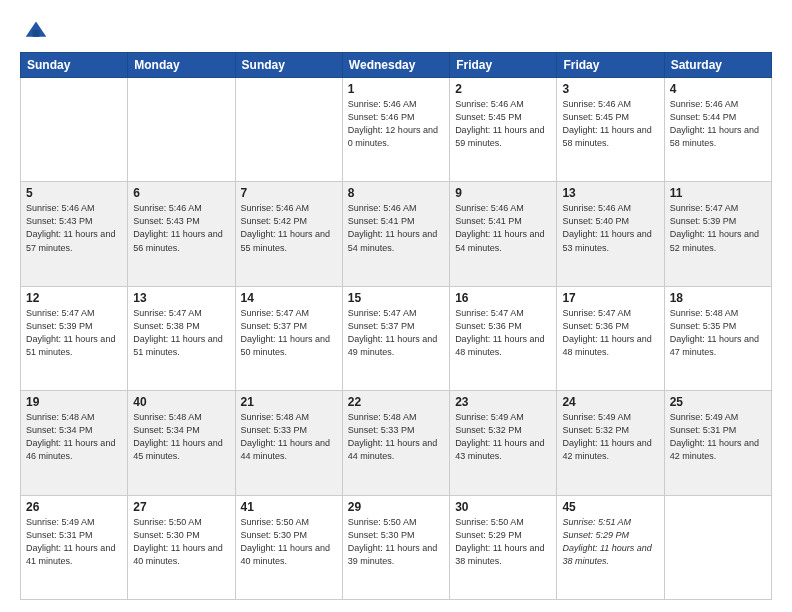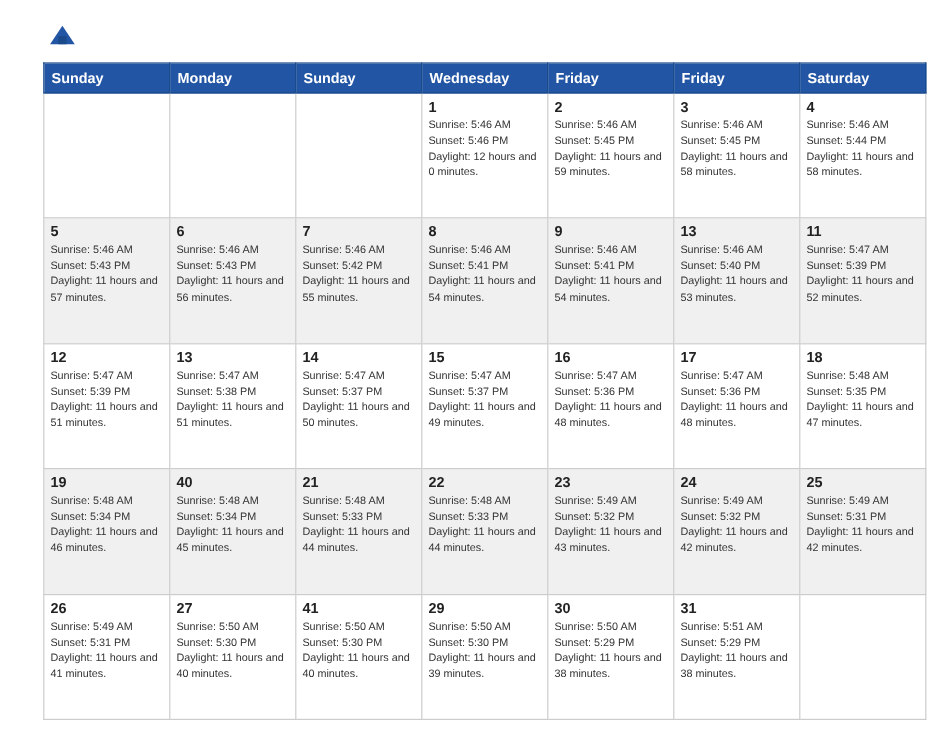--- a/index.html
+++ b/index.html
@@ -6,21 +6,21 @@
     body {
       font-family: Arial, sans-serif;
       background: #fff;
       width: 792px;
       height: 612px;
       overflow: hidden;
     }
     .page {
       width: 792px;
       height: 612px;
-      padding: 18px 20px 12px 36px;
+      padding: 18px 20px 12px 20px;
       display: flex;
       flex-direction: column;
     }
     .header {
       display: flex;
       justify-content: space-between;
       align-items: flex-start;
       margin-bottom: 10px;
     }
     .logo {
@@ -327,22 +327,22 @@
 Sunset: 5:30 PM
 Daylight: 11 hours and 39 minutes.</div>
           </td>
           <td>
             <div class="day-number">30</div>
             <div class="day-info" style="white-space: pre-line;">Sunrise: 5:50 AM
 Sunset: 5:29 PM
 Daylight: 11 hours and 38 minutes.</div>
           </td>
           <td>
-            <div class="day-number">31</div>
-            <div class="day-info" style="white-space: pre-line;">Sunrise: 5:51 AM
+            <div class="day-number">45</div>
+            <div class="day-info" style="white-space: pre-line; font-style: italic;">Sunrise: 5:51 AM
 Sunset: 5:29 PM
 Daylight: 11 hours and 38 minutes.</div>
           </td>
           <td class="empty-cell"></td>
         </tr>
       </tbody>
   </table>
 </div>
 
 </body></html>

